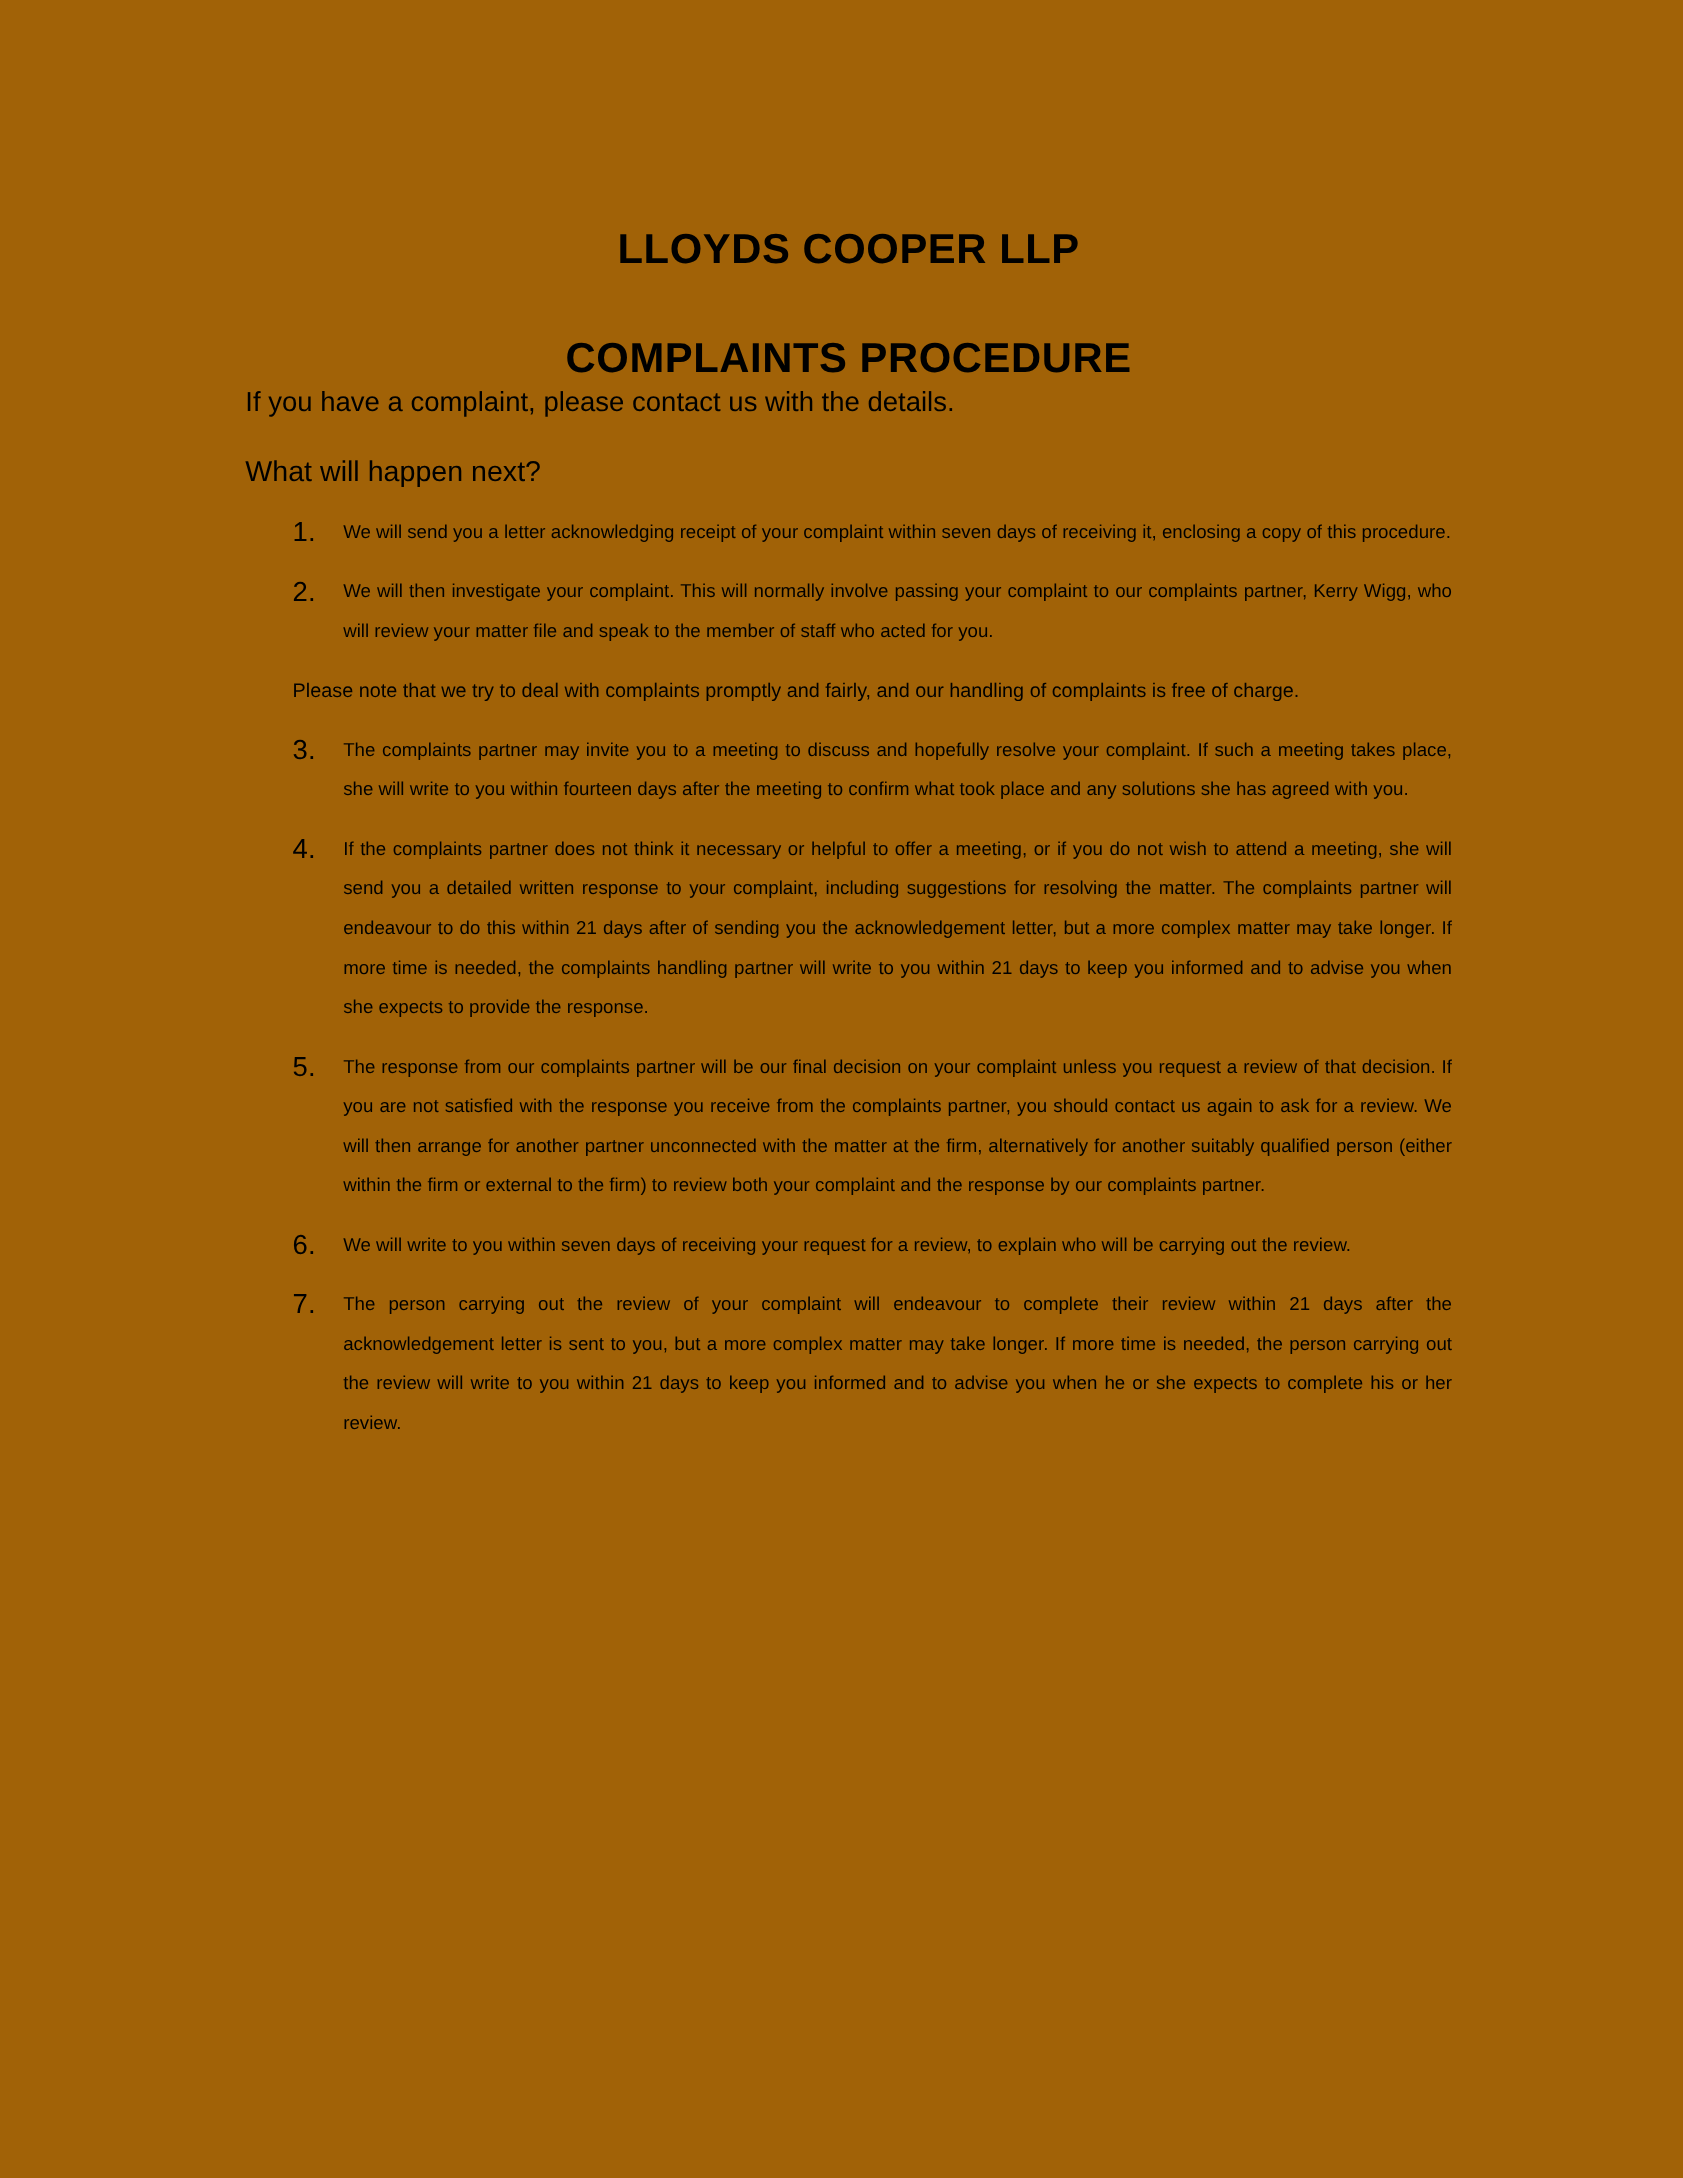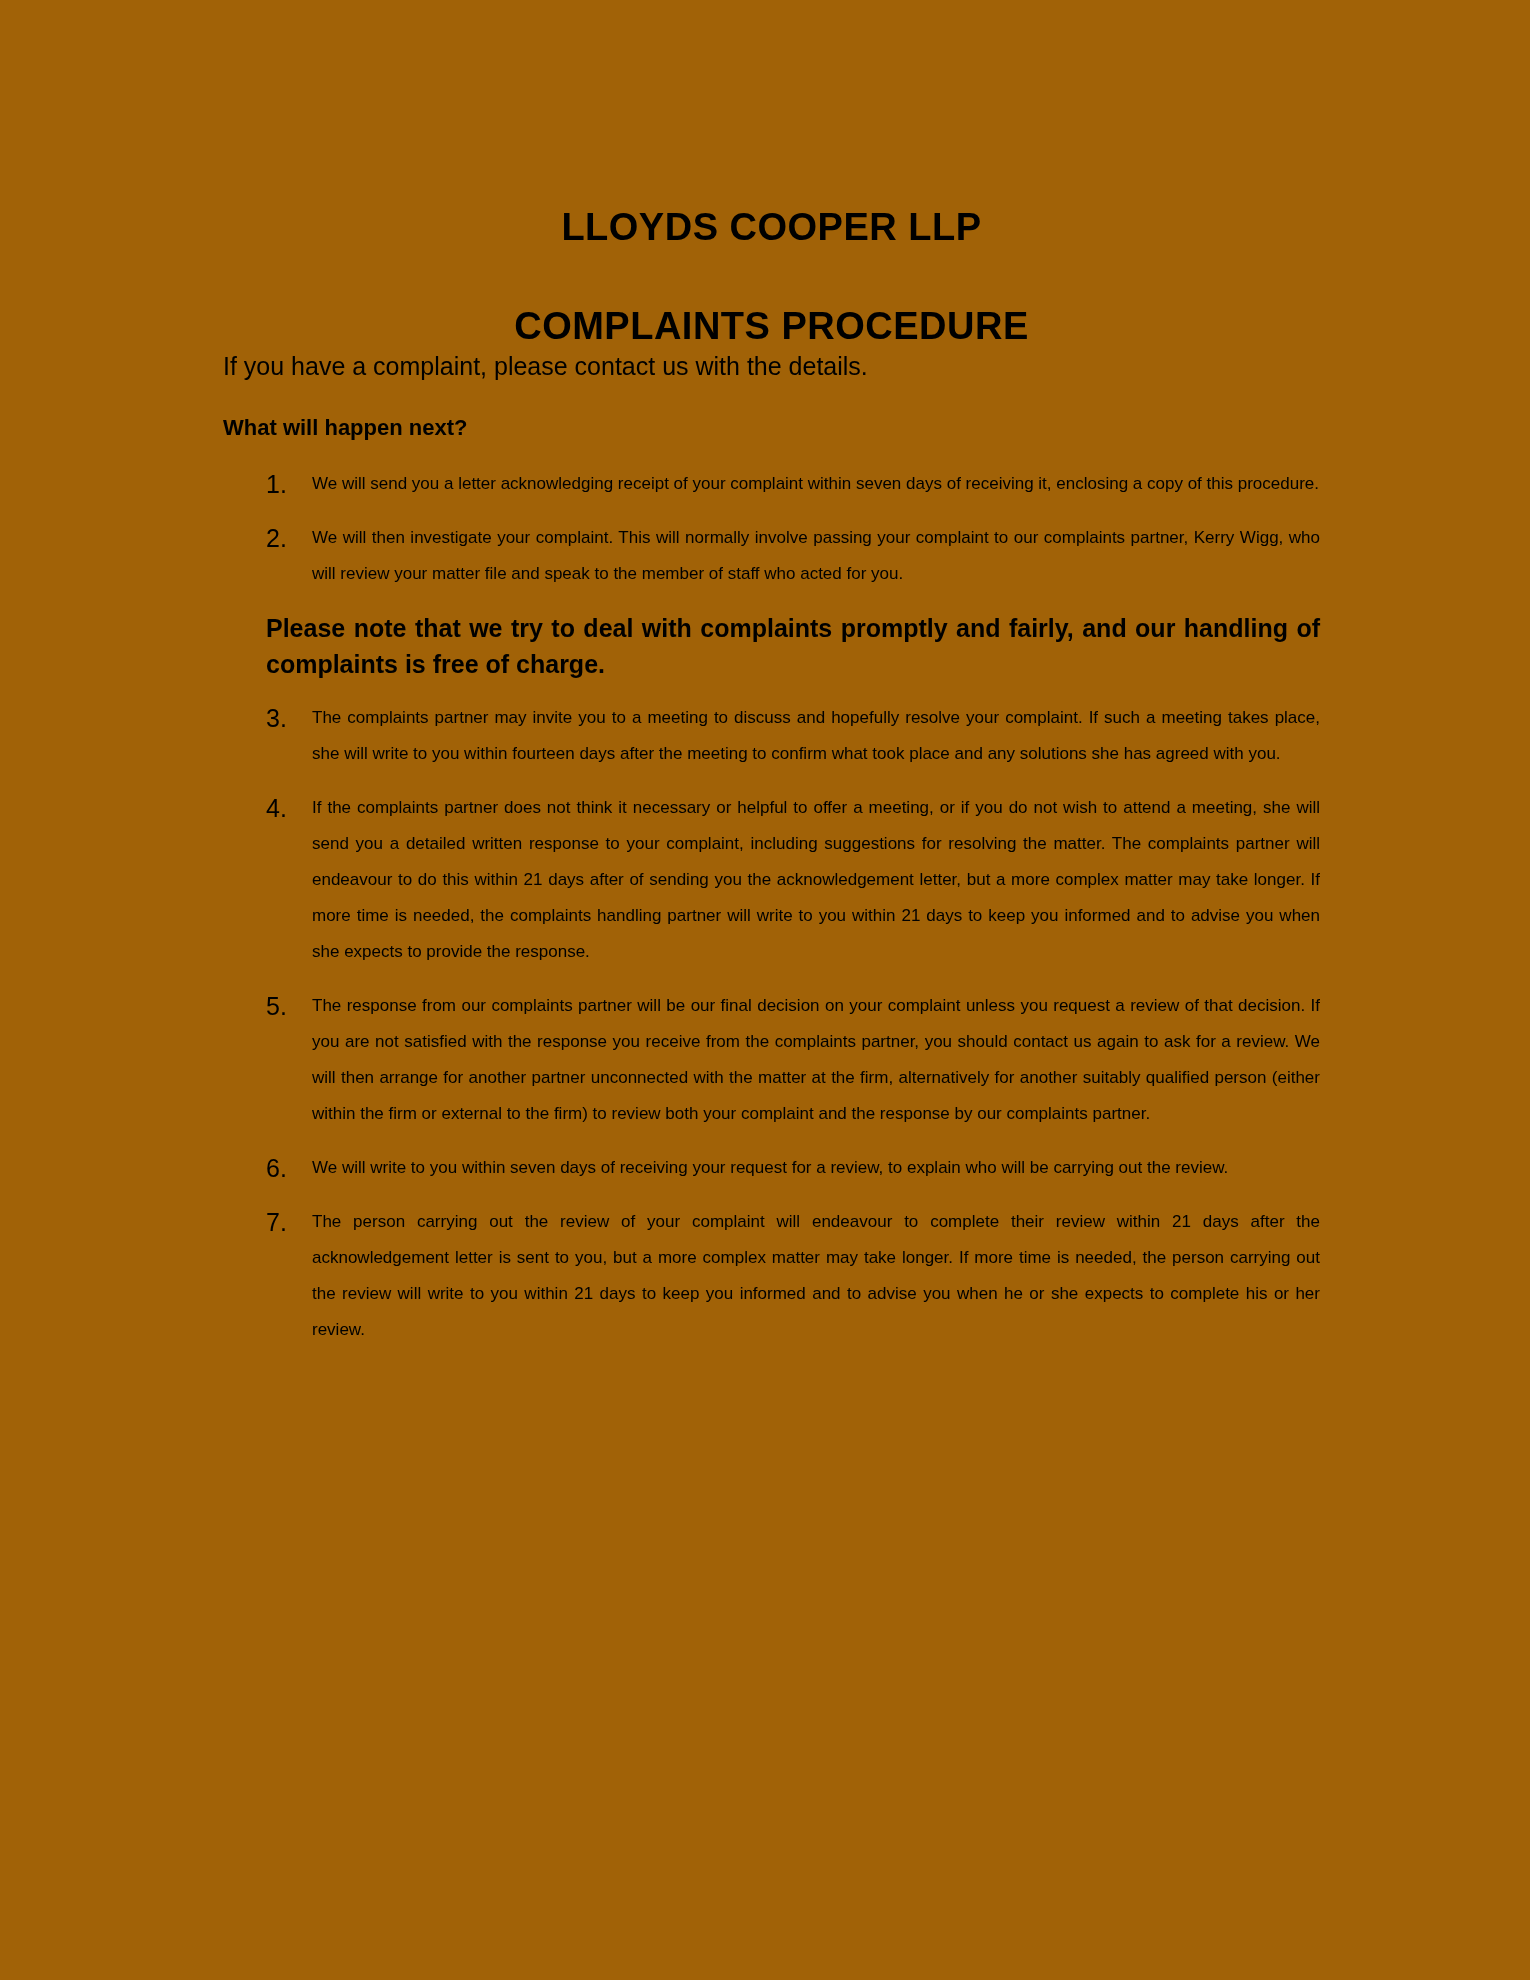--- a/index.html
+++ b/index.html
@@ -30,23 +30,23 @@
     letter-spacing: 0.5px;
   }
   .title { margin-bottom: 55px; }
   .subtitle { }
   .intro {
     font-size: 25px;
     line-height: 36px;
     margin: 0 0 26px 0;
   }
   .heading {
-    font-size: 22px;
+    font-size: 26px;
     line-height: 36px;
-    font-weight: bold;
+    font-weight: normal;
     margin: 0 0 20px 0;
   }
   .step {
     display: flex;
     margin: 0 0 18px 0;
   }
   .num {
     flex: 0 0 46px;
     margin-left: 43px;
     font-size: 25px;
@@ -54,23 +54,23 @@
   }
   .step-body {
     flex: 1;
     font-size: 17px;
     line-height: 36px;
     text-align: justify;
     text-justify: inter-word;
     margin: 0;
   }
   .note {
-    font-size: 25px;
+    font-size: 18px;
     line-height: 36px;
-    font-weight: bold;
+    font-weight: normal;
     text-align: justify;
     text-justify: inter-word;
     margin: 17px 0 18px 43px;
   }
 </style>
 </head>
 <body>
 
 <main class="doc">
 

